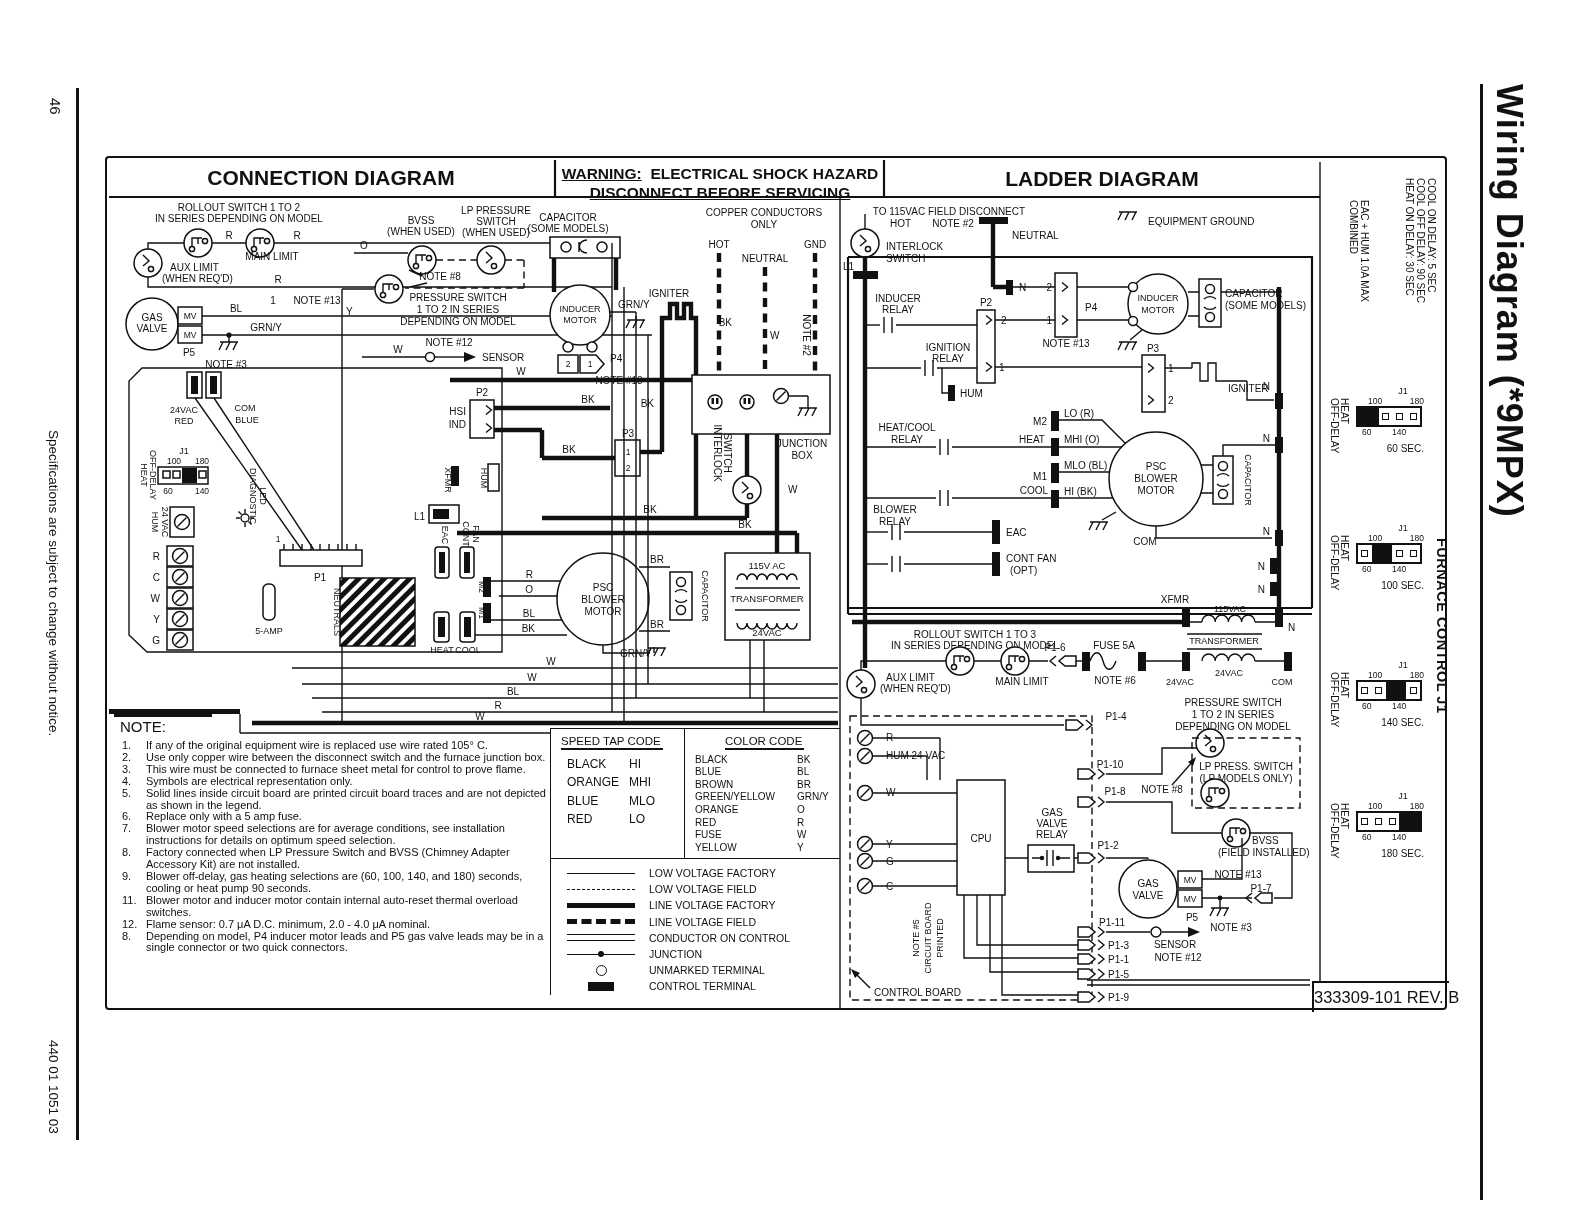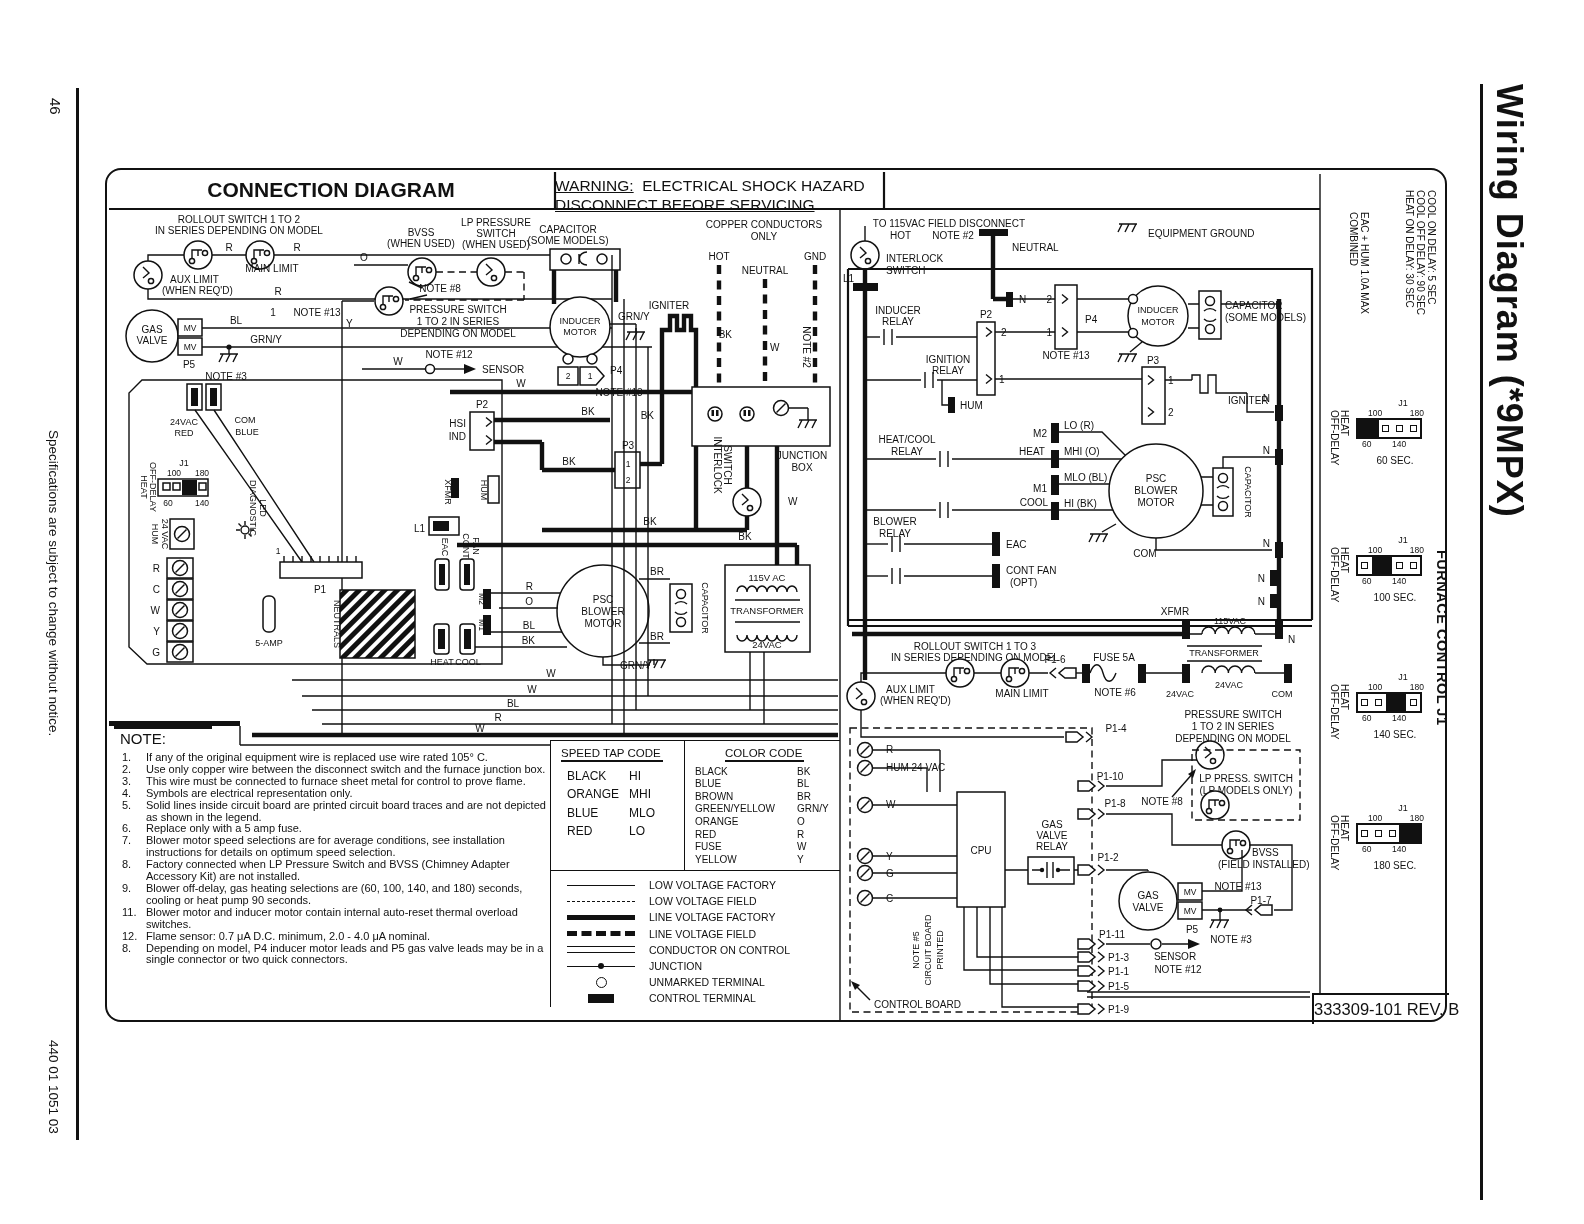--- a/index.html
+++ b/index.html
@@ -7,28 +7,28 @@
         font-family:"Liberation Sans",sans-serif;color:#111}
   .vert{writing-mode:vertical-rl}
   
   .left-rule{position:absolute;left:76px;top:88px;width:3px;height:1052px;background:#111}
   .pgnum{position:absolute;left:47px;top:98px;font-size:15px}
   .specnote{position:absolute;left:46px;top:430px;font-size:13.5px}
   .docnum{position:absolute;left:46px;top:1040px;font-size:13.5px}
   .title-rule{position:absolute;left:1480px;top:84px;width:3px;height:1116px;background:#111}
   .doc-title{position:absolute;left:1488px;top:84px;font-size:36px;font-weight:bold;letter-spacing:1px}
   
-  .sheet{position:absolute;left:105px;top:168px;width:1342px;height:854px;
-         border:2.2px solid #111;border-radius:16px;box-sizing:border-box}
+  .sheet{position:absolute;left:105px;top:156px;width:1342px;height:854px;
+         border:2.2px solid #111;border-radius:4px;box-sizing:border-box}
   .sheet > svg{position:absolute;left:0;top:0}
   .hdr{position:absolute;font-weight:bold;font-size:21px;text-align:center}
   .hdr-conn{left:0;top:8px;width:448px}
   .hdr-ladder{left:777px;top:9px;width:436px}
-  .hdr-warn{position:absolute;left:448px;top:7px;width:330px;
-            font-weight:normal;font-size:15.5px;line-height:1.2}
+  .hdr-warn{position:absolute;left:448px;top:7px;width:330px;text-align:center;
+            font-weight:bold;font-size:15.5px;line-height:1.2}
   .uline{text-decoration:underline}
   
   .notebox{position:absolute;left:5px;top:551px;width:440px;height:298px}
   .notetitle{position:absolute;left:2px;top:3px;font-size:15px;font-weight:normal;
              border-top:5px solid #111;padding:1px 46px 0 6px}
   .noteitems{position:absolute;left:10px;top:31px;right:6px;font-size:11px;line-height:11.9px}
   .ni{display:flex}
   .ni .nn{width:24px;flex:none}
   .ni .nt{flex:1}
   
@@ -69,21 +69,21 @@
   .jtop,.jbot{position:relative;height:10px;font-size:8.5px}
   .jtop span:first-child{position:absolute;left:12px}
   .jtop span:last-child{position:absolute;right:0}
   .jbot span:first-child{position:absolute;left:6px}
   .jbot span:last-child{position:absolute;left:36px}
   .jcells{display:flex;align-items:center;border:2.2px solid #111;height:21px;width:66px;
           box-sizing:border-box;background:#fff}
   .slot{flex:1;height:100%;display:flex;align-items:center;justify-content:center}
   .slot.on{background:#111;flex:1.5}
   .sq{width:7px;height:7px;border:1.7px solid #111;box-sizing:border-box}
-  .jsec{text-align:center;font-size:10px;margin-top:6px;padding-left:10px}
+  .jsec{text-align:right;font-size:10px;margin-top:6px;padding-left:10px}
   .furnctl{position:absolute;left:114px;top:380px;height:200px;font-size:14.5px;
            font-weight:bold;letter-spacing:.5px}
   .partbox{position:absolute;left:1205px;top:823px;width:137px;height:31px;
            border-top:2px solid #111;border-left:2px solid #111;box-sizing:border-box;
            font-size:16.5px;line-height:29px;white-space:nowrap}
   
   svg text{font-family:"Liberation Sans",sans-serif;font-size:10px;fill:#111}
   svg .t8{font-size:8.5px}.t9{font-size:9px}.t95{font-size:9.5px}
   svg .mid{text-anchor:middle}.end{text-anchor:end}
   svg .w1{fill:none;stroke:#111;stroke-width:1.4px}
@@ -107,20 +107,21 @@
   <div class="vert doc-title">Wiring Diagram (*9MPX)</div>
 
   <div class="sheet">
 
     <div class="hdr hdr-conn">CONNECTION DIAGRAM</div>
     <div class="hdr-warn">
       <div><span class="uline">WARNING:</span>&nbsp;
            <span>ELECTRICAL SHOCK HAZARD</span></div>
       <div class="uline">DISCONNECT BEFORE SERVICING</div>
     </div>
+    <div class="hdr hdr-ladder">LADDER DIAGRAM</div>
 
     <svg width="1342" height="854" viewBox="105 168 1342 854">
       <defs>
         <pattern id="hatch" width="9" height="9" patternTransform="rotate(45)" patternUnits="userSpaceOnUse">
           <rect width="9" height="9" fill="#fff"></rect>
             <rect width="5" height="9" fill="#111"></rect>
         </pattern>
         <g id="gnd">
             <path class="w1" d="M-9,0 H9 M-6,0 l-4,8 M1,0 l-4,8 M8,0 l-4,8"></path>
           </g>

